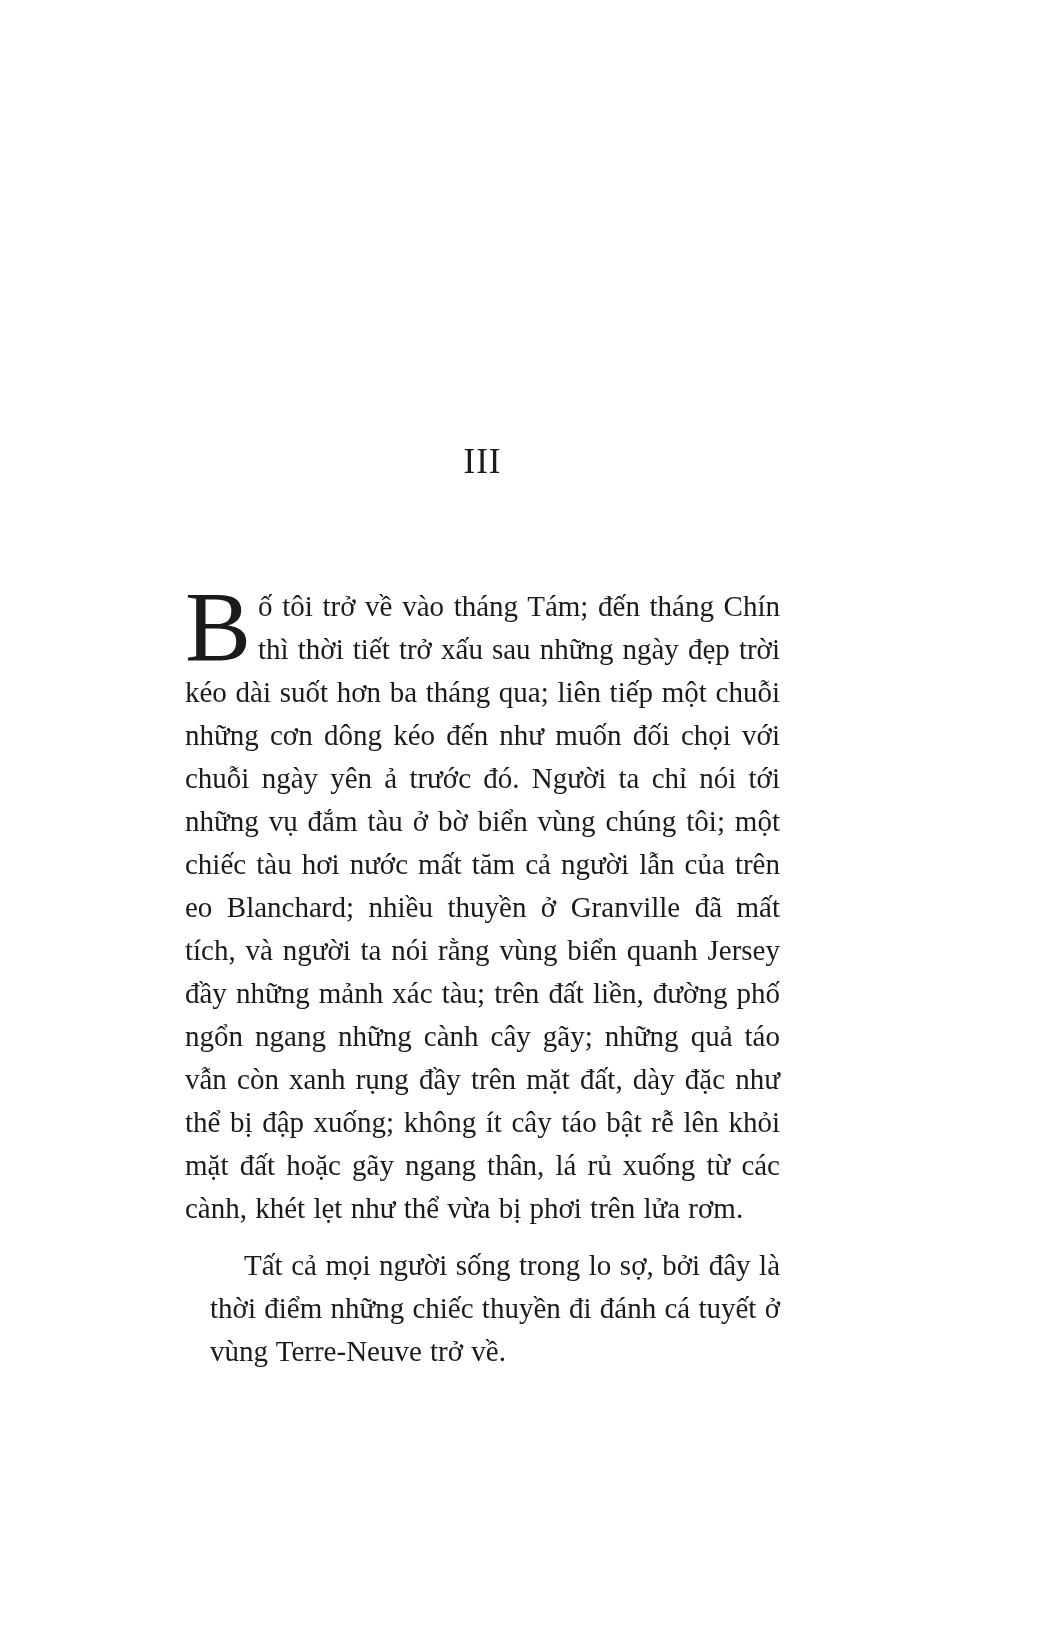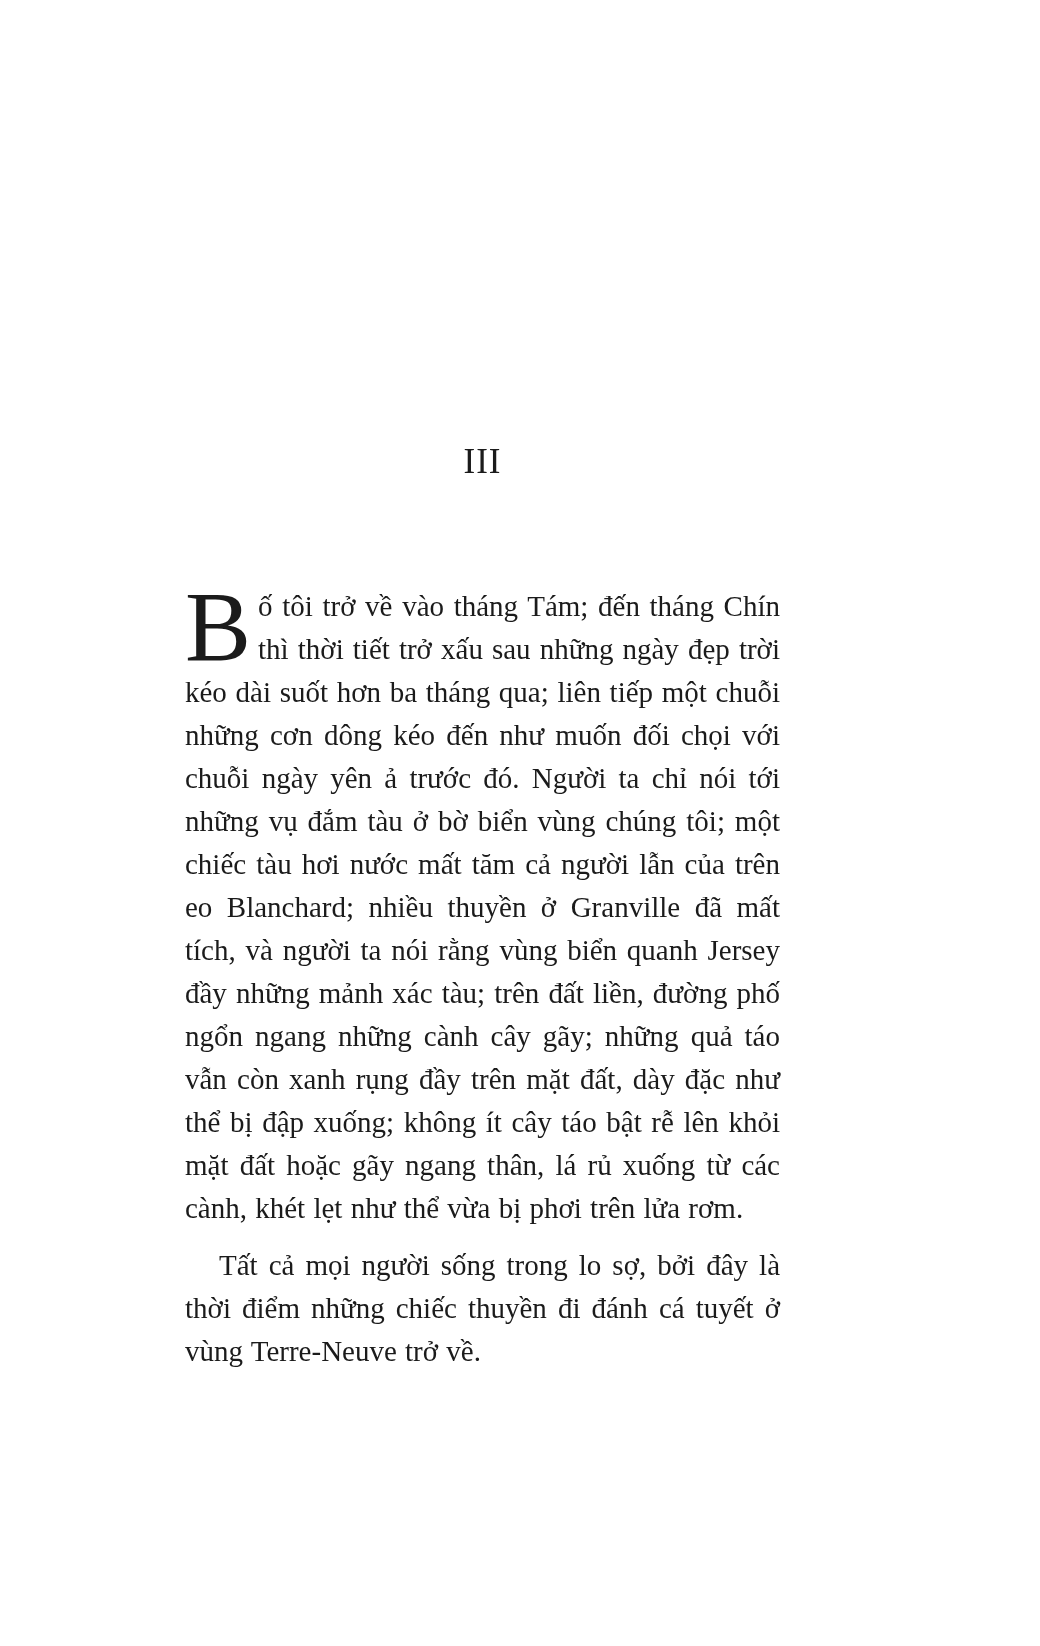--- a/index.html
+++ b/index.html
@@ -32,20 +32,21 @@
   .body-text p {
     font-size: 29px;
     line-height: 43px;
     text-align: justify;
     margin: 0;
     word-spacing: 1px;
   }
   .body-text p + p {
     margin-top: 14px;
     text-indent: 34px;
+    margin-left: 25px;
   }
   .drop-cap {
     float: left;
     font-size: 99px;
     line-height: 80px;
     height: 82px;
     margin: 2px 7px 0 0;
     font-weight: 400;
   }
 </style>

